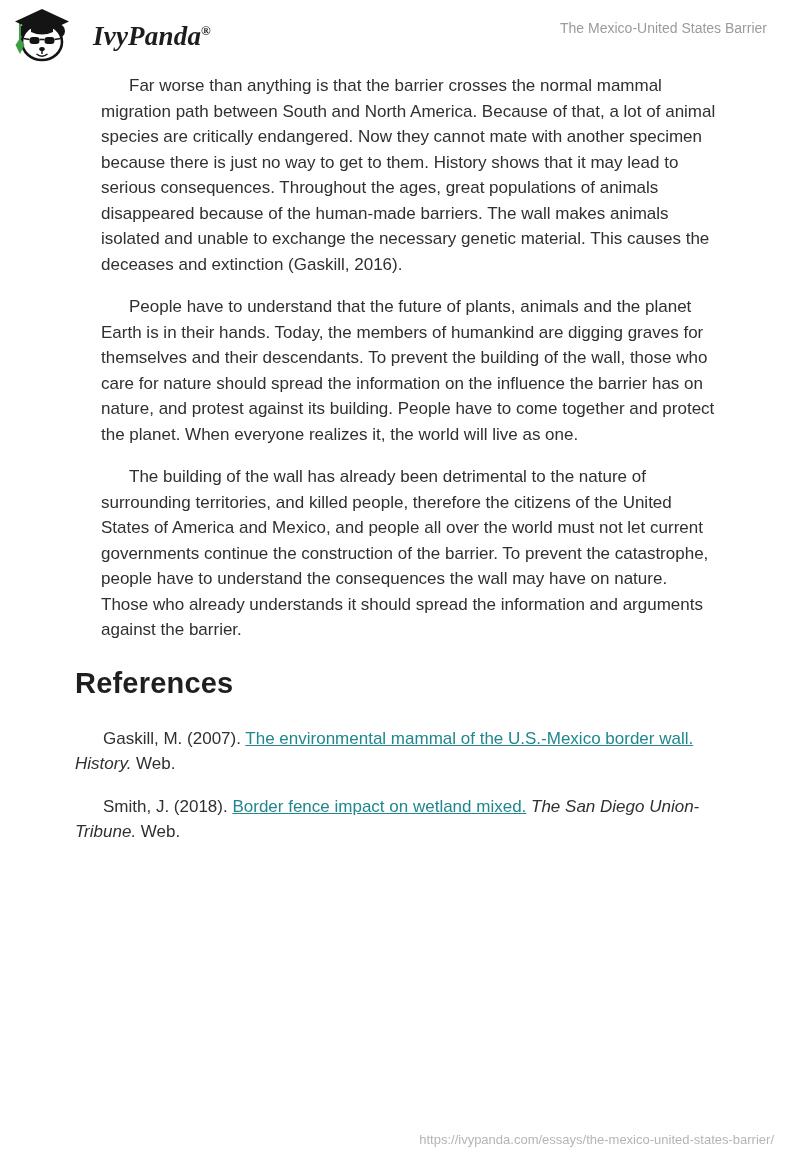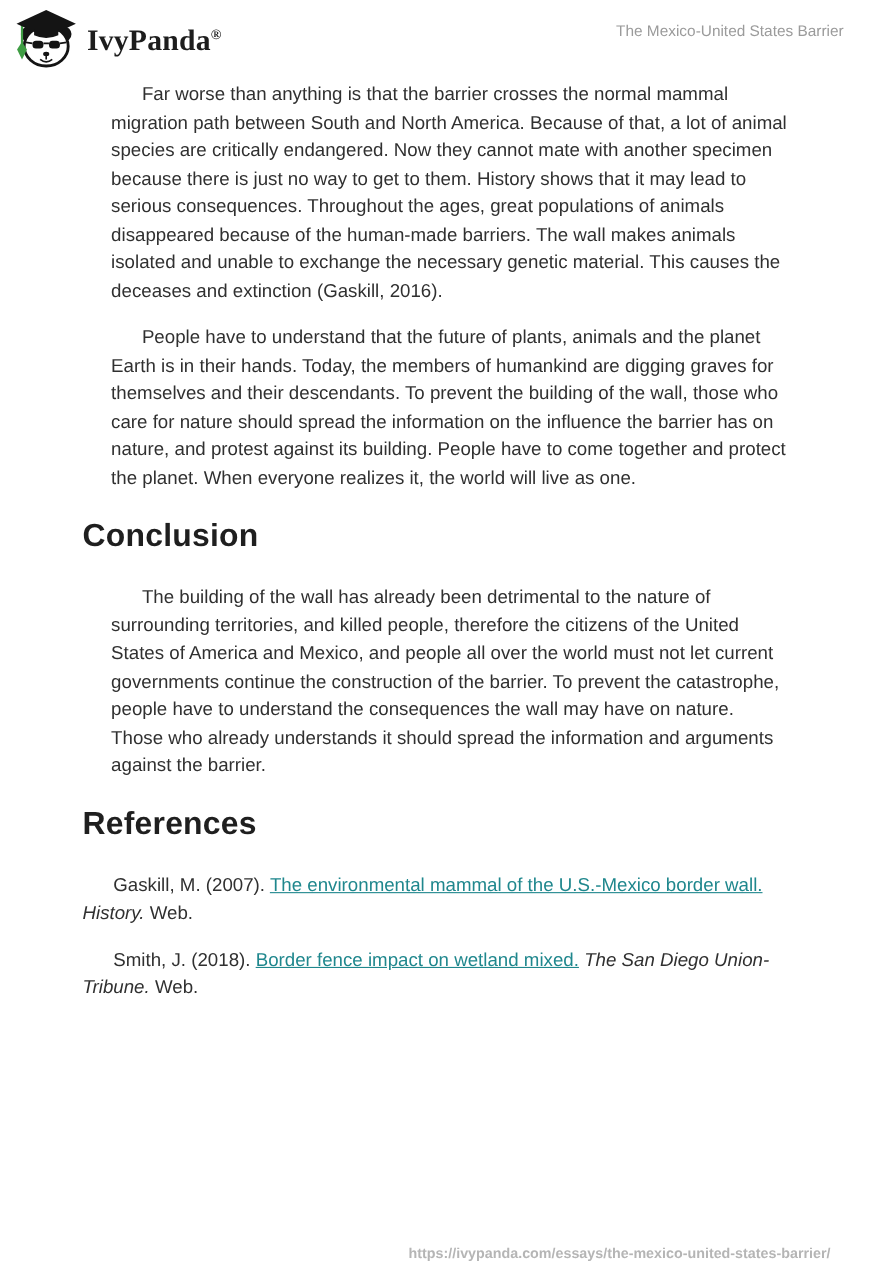--- a/index.html
+++ b/index.html
@@ -31,22 +31,23 @@
     align-items: center;
     text-decoration: none;
     color: #1d1d1d;
   }
   .brand-logo { width: 56px; height: 56px; display: block; }
   .brand-text {
     font-family: "Liberation Serif", serif;
     font-weight: 700;
     font-size: 27px;
     color: #1d1d1d;
-    margin-left: 9px;
+    margin-left: 23px;
     letter-spacing: 0.2px;
+    font-style: italic;
   }
   .brand-reg {
     font-family: "Liberation Serif", serif;
     font-weight: 700;
     font-size: 13px;
     vertical-align: super;
     color: #1d1d1d;
   }
   .doc-title {
     font-size: 14px;
@@ -84,25 +85,24 @@
   }
   .ref a.ref-link {
     color: #1f878d;
     text-decoration: underline;
     cursor: pointer;
   }
   .ref .src-italic { font-style: italic; }
   
   .footer-url {
     position: absolute;
-    right: 45px;
+    right: 26px;
     bottom: 13px;
     font-size: 13px;
     color: #b5b5b5;
-    font-weight: bold;
   }
 </style>
 </head>
 <body>
 
 <div class="page">
 
   <div class="header">
     <a class="brand">
       <span>
@@ -134,21 +134,20 @@
     </a>
     <div class="doc-title">The Mexico-United States Barrier</div>
   </div>
 
   <div class="content">
 
     <p class="para">Far worse than anything is that the barrier crosses the normal mammal migration path between South and North America. Because of that, a lot of animal species are critically endangered. Now they cannot mate with another specimen because there is just no way to get to them. History shows that it may lead to serious consequences. Throughout the ages, great populations of animals disappeared because of the human-made barriers. The wall makes animals isolated and unable to exchange the necessary genetic material. This causes the deceases and extinction (Gaskill, 2016).</p>
 
     <p class="para">People have to understand that the future of plants, animals and the planet Earth is in their hands. Today, the members of humankind are digging graves for themselves and their descendants. To prevent the building of the wall, those who care for nature should spread the information on the influence the barrier has on nature, and protest against its building. People have to come together and protect the planet. When everyone realizes it, the world will live as one.</p>
 
-    <h2 class="section-heading">Conclusion</h2>
 
     <p class="para">The building of the wall has already been detrimental to the nature of surrounding territories, and killed people, therefore the citizens of the United States of America and Mexico, and people all over the world must not let current governments continue the construction of the barrier. To prevent the catastrophe, people have to understand the consequences the wall may have on nature. Those who already understands it should spread the information and arguments against the barrier.</p>
 
     <h2 class="section-heading">References</h2>
 
     <p class="ref"><span>Gaskill, M. (2007). </span><a class="ref-link">The environmental mammal of the U.S.-Mexico border wall.</a><span class="src-italic"> History.</span><span> Web.</span></p>
 
 
     <p class="ref"><span>Smith, J. (2018). </span><a class="ref-link">Border fence impact on wetland mixed.</a><span class="src-italic"> The San Diego Union-Tribune.</span><span> Web.</span></p>
 

